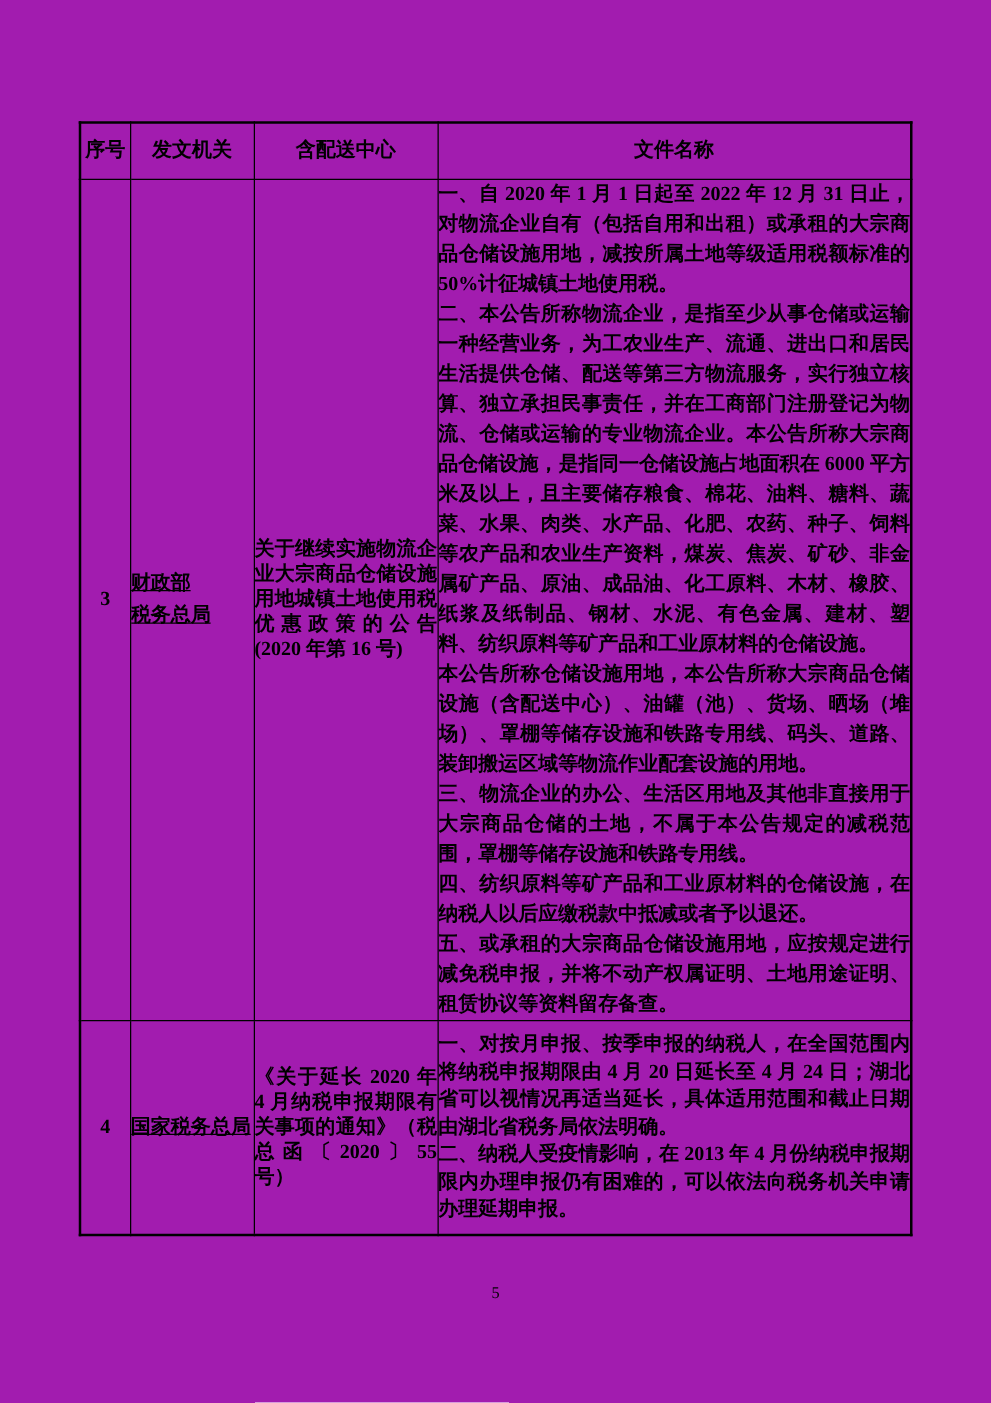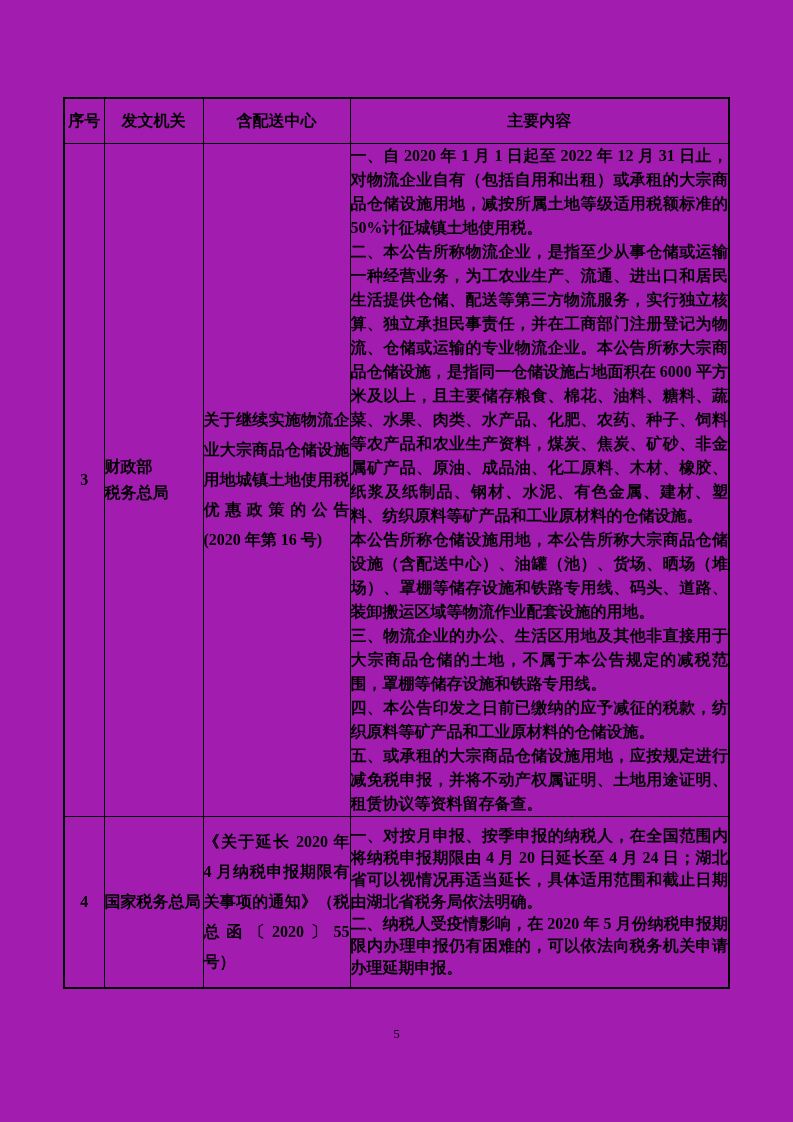--- a/index.html
+++ b/index.html
@@ -45,28 +45,29 @@
     line-height: 20px;
     font-weight: 700;
   }
   .cell-index {
     text-align: center;
   }
   .cell-agency {
     padding: 0 6px;
     line-height: 26px;
     text-align: left;
+    text-decoration: underline;
   }
   .cell-agency.justify-chars div {
     text-align: justify;
     text-justify: inter-character;
   }
   .cell-doc {
     padding: 0 6px;
-    line-height: 30px;
+    line-height: 20px;
     text-align: justify;
     text-justify: inter-ideograph;
   }
   .cell-content {
     padding: 4px 7px;
     text-align: justify;
     text-justify: inter-ideograph;
   }
   .cell-content p {
     margin: 0;
@@ -93,49 +94,49 @@
       <col class="c1">
         <col class="c2">
         <col class="c3">
         <col class="c4">
     </colgroup>
     <thead>
       <tr class="header-row">
         <th>序号</th>
         <th>发文机关</th>
         <th>含配送中心</th>
-        <th>主要内容</th>
+        <th>文件名称</th>
       </tr>
     </thead>
     <tbody>
       <tr class="row-3">
         <td class="cell-index">3</td>
         <td class="cell-agency">
           <div>财政部</div>
           <div>税务总局</div>
         </td>
         <td class="cell-doc">关于继续实施物流企业大宗商品仓储设施用地城镇土地使用税优惠政策的公告(2020 年第 16 号)</td>
         <td class="cell-content content-r3">
           <p>一、自 2020 年 1 月 1 日起至 2022 年 12 月 31 日止，对物流企业自有（包括自用和出租）或承租的大宗商品仓储设施用地，减按所属土地等级适用税额标准的 50%计征城镇土地使用税。</p>
           <p>二、本公告所称物流企业，是指至少从事仓储或运输一种经营业务，为工农业生产、流通、进出口和居民生活提供仓储、配送等第三方物流服务，实行独立核算、独立承担民事责任，并在工商部门注册登记为物流、仓储或运输的专业物流企业。本公告所称大宗商品仓储设施，是指同一仓储设施占地面积在 6000 平方米及以上，且主要储存粮食、棉花、油料、糖料、蔬菜、水果、肉类、水产品、化肥、农药、种子、饲料等农产品和农业生产资料，煤炭、焦炭、矿砂、非金属矿产品、原油、成品油、化工原料、木材、橡胶、纸浆及纸制品、钢材、水泥、有色金属、建材、塑料、纺织原料等矿产品和工业原材料的仓储设施。</p>
           <p>本公告所称仓储设施用地，本公告所称大宗商品仓储设施（含配送中心）、油罐（池）、货场、晒场（堆场）、罩棚等储存设施和铁路专用线、码头、道路、装卸搬运区域等物流作业配套设施的用地。</p>
           <p>三、物流企业的办公、生活区用地及其他非直接用于大宗商品仓储的土地，不属于本公告规定的减税范围，罩棚等储存设施和铁路专用线。</p>
-          <p>四、本公告印发之日前已缴纳的应予减征的税款，纺织原料等矿产品和工业原材料的仓储设施。</p>
+          <p>四、纺织原料等矿产品和工业原材料的仓储设施，在纳税人以后应缴税款中抵减或者予以退还。</p>
           <p>五、或承租的大宗商品仓储设施用地，应按规定进行减免税申报，并将不动产权属证明、土地用途证明、租赁协议等资料留存备查。</p>
         </td>
       </tr>
       <tr class="row-4">
         <td class="cell-index">4</td>
         <td class="cell-agency justify-chars">
           <div>国家税务总局</div>
         </td>
         <td class="cell-doc">《关于延长 2020 年 4 月纳税申报期限有关事项的通知》（税总函〔2020〕55 号）</td>
         <td class="cell-content content-r4">
           <p>一、对按月申报、按季申报的纳税人，在全国范围内将纳税申报期限由 4 月 20 日延长至 4 月 24 日；湖北省可以视情况再适当延长，具体适用范围和截止日期由湖北省税务局依法明确。</p>
-          <p>二、纳税人受疫情影响，在 2020 年 5 月份纳税申报期限内办理申报仍有困难的，可以依法向税务机关申请办理延期申报。</p>
+          <p>二、纳税人受疫情影响，在 2013 年 4 月份纳税申报期限内办理申报仍有困难的，可以依法向税务机关申请办理延期申报。</p>
         </td>
       </tr>
     </tbody>
   </table>
 
   <div class="page-number">5</div>
 
 </div>
 
 </body></html>

